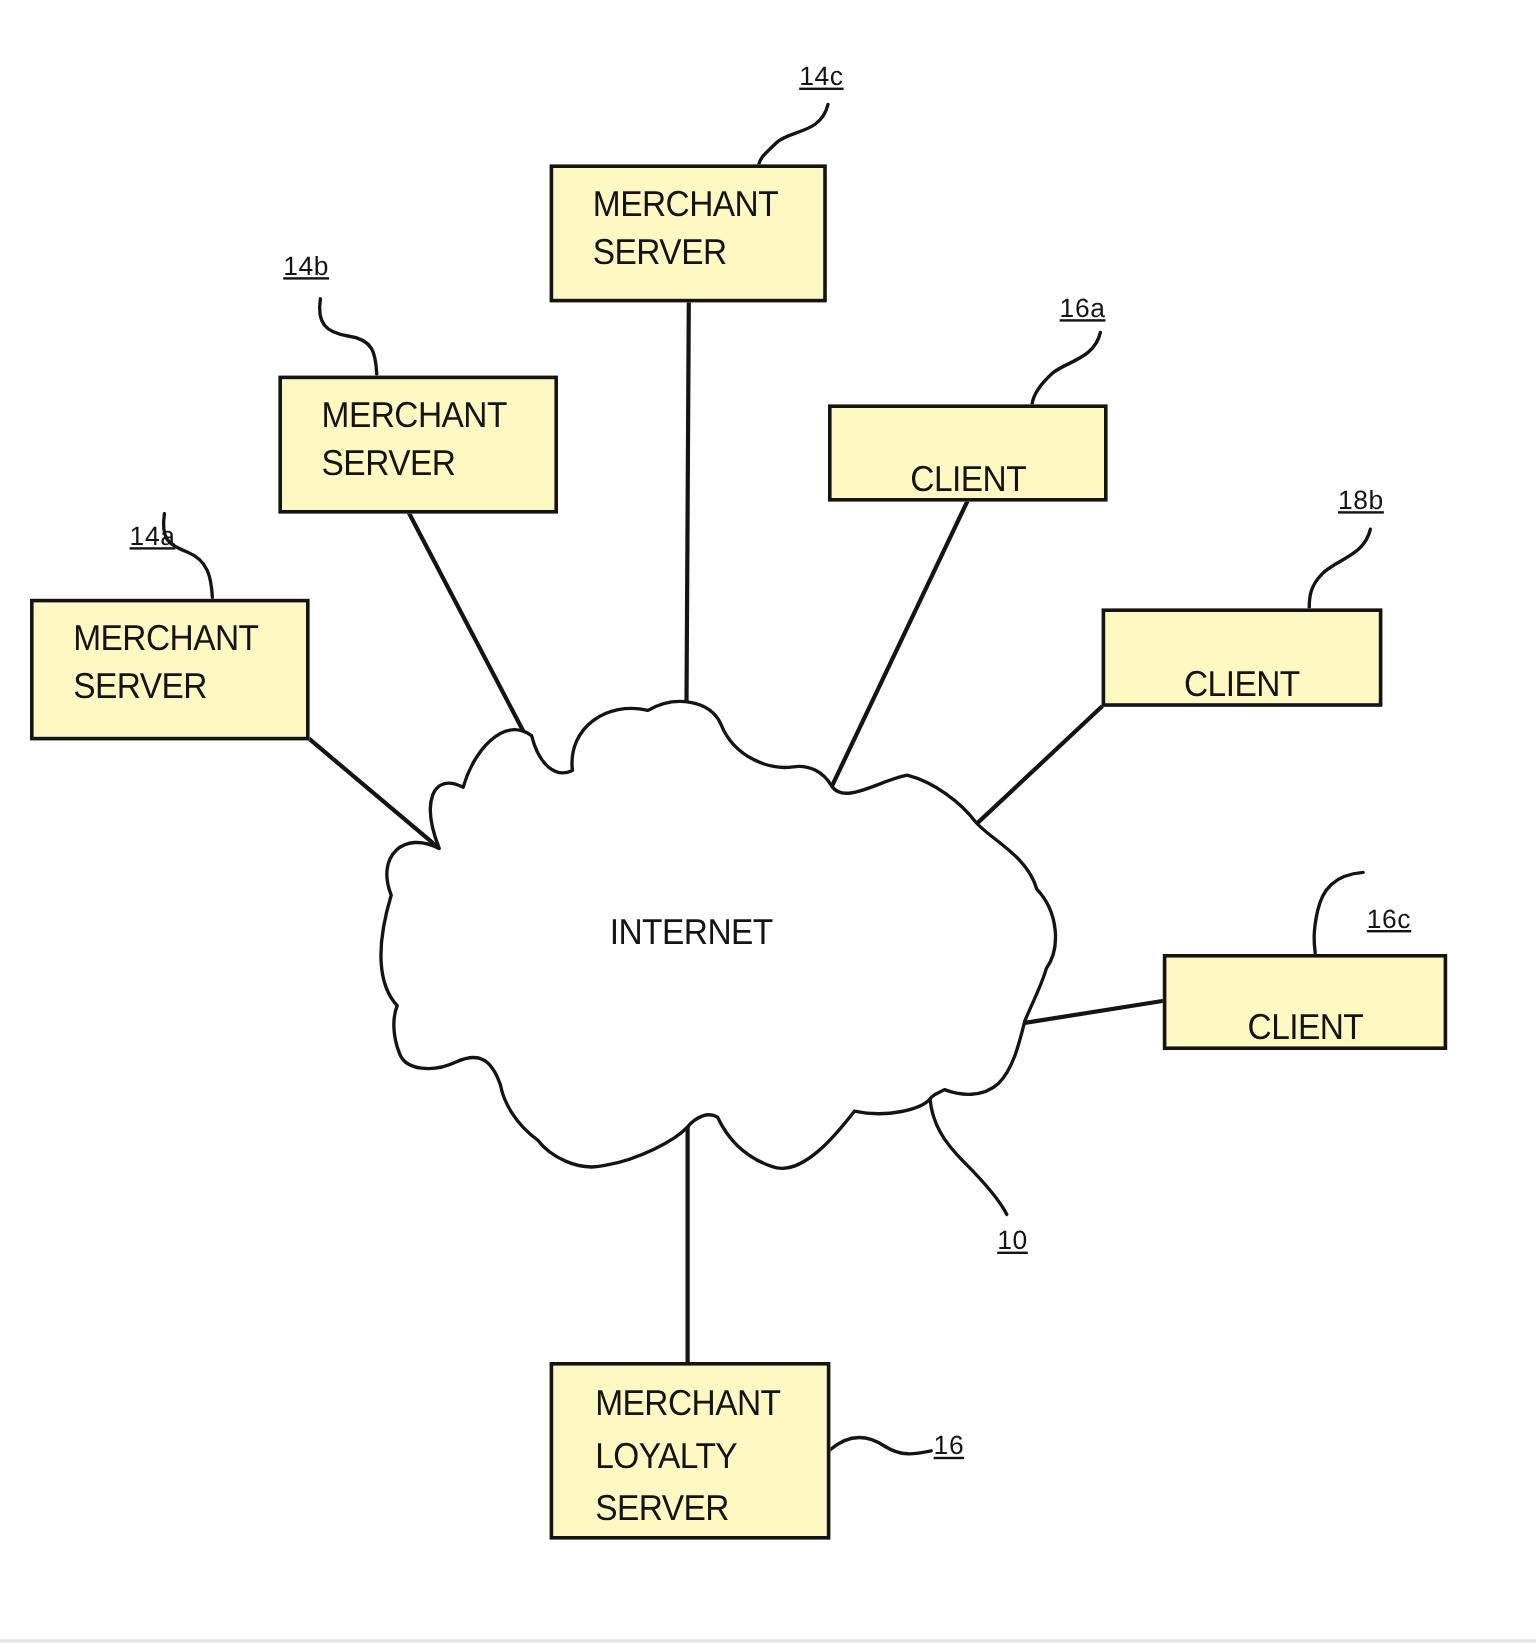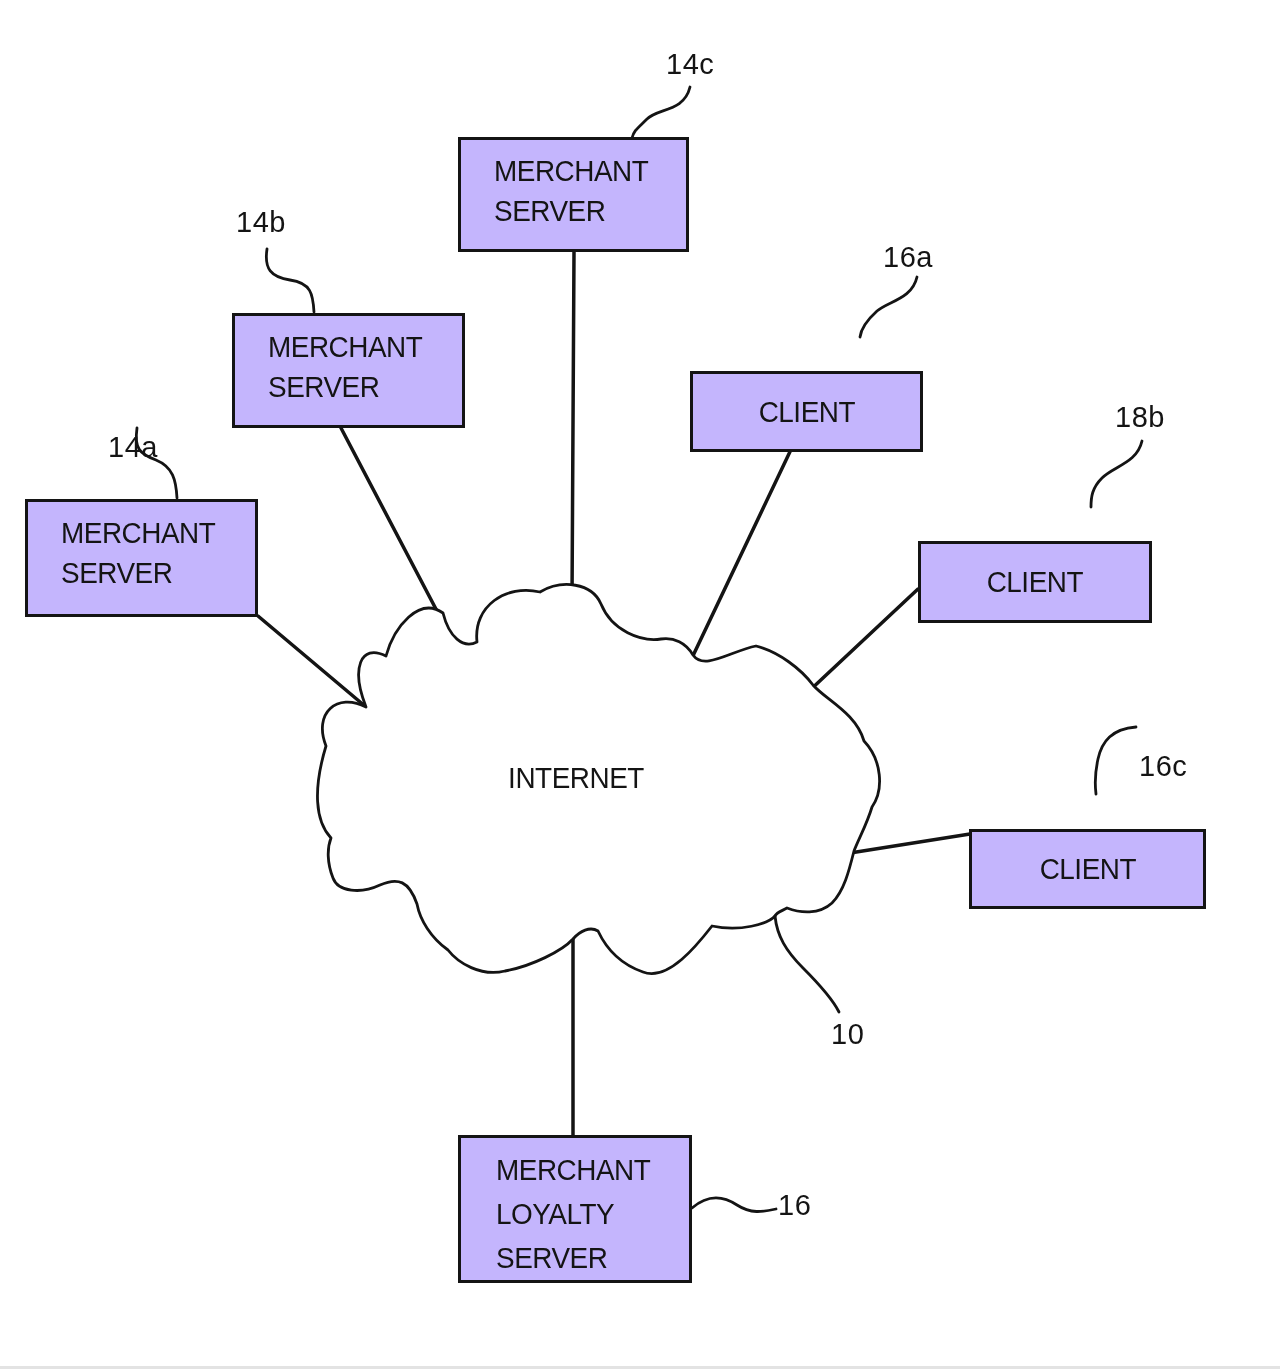--- a/index.html
+++ b/index.html
@@ -20,59 +20,59 @@
     position: absolute;
     left: 0;
     top: 0;
     width: 1280px;
     height: 1369px;
   }
   
   .node {
     position: absolute;
     box-sizing: border-box;
-    background: #c4b5fd;
+    background: #fef9c3;
     border: 3px solid #141414;
   }
   .node .ln {
     display: block;
     font-size: 30px;
     letter-spacing: -0.5px;
     white-space: nowrap;
     transform: scaleX(0.93);
     transform-origin: 0 50%;
   }
   .ms { padding: 11px 0 0 33px; }
   .ms .ln { line-height: 40px; }
   .loyal { padding: 10px 0 0 35px; }
   .loyal .ln { line-height: 44px; }
   .client {
     display: flex;
-    align-items: center;
+    align-items: flex-end;
     justify-content: center;
-    margin-top: 34px;
   }
   .client .ln {
     line-height: 30px;
     transform-origin: 50% 50%;
   }
   #box-ms-a  { left: 25px;  top: 499px;  width: 233px; height: 118px; }
   #box-ms-b  { left: 232px; top: 313px;  width: 233px; height: 115px; }
   #box-ms-c  { left: 458px; top: 137px;  width: 231px; height: 115px; }
   #box-cl-a  { left: 690px; top: 337px;  width: 233px; height: 81px; }
   #box-cl-b  { left: 918px; top: 507px;  width: 234px; height: 82px; }
   #box-cl-c  { left: 969px; top: 795px;  width: 237px; height: 80px; }
   #box-loyal { left: 458px; top: 1135px; width: 234px; height: 148px; }
   
   .ref {
     position: absolute;
-    font-size: 29px;
+    font-size: 22px;
     line-height: 34px;
     letter-spacing: 0.5px;
     white-space: nowrap;
+    text-decoration: underline;
   }
   #ref-14a { left: 108px;  top: 394px; margin-top: 36px; }
   #ref-14b { left: 236px;  top: 205px; }
   #ref-14c { left: 666px;  top: 47px; }
   #ref-16a { left: 883px;  top: 240px; }
   #ref-16b { left: 1115px; top: 400px; }
   #ref-16c { left: 1139px; top: 709px; margin-top: 40px; }
   #ref-10  { left: 831px;  top: 1017px; }
   #ref-12  { left: 778px;  top: 1188px; }
   

